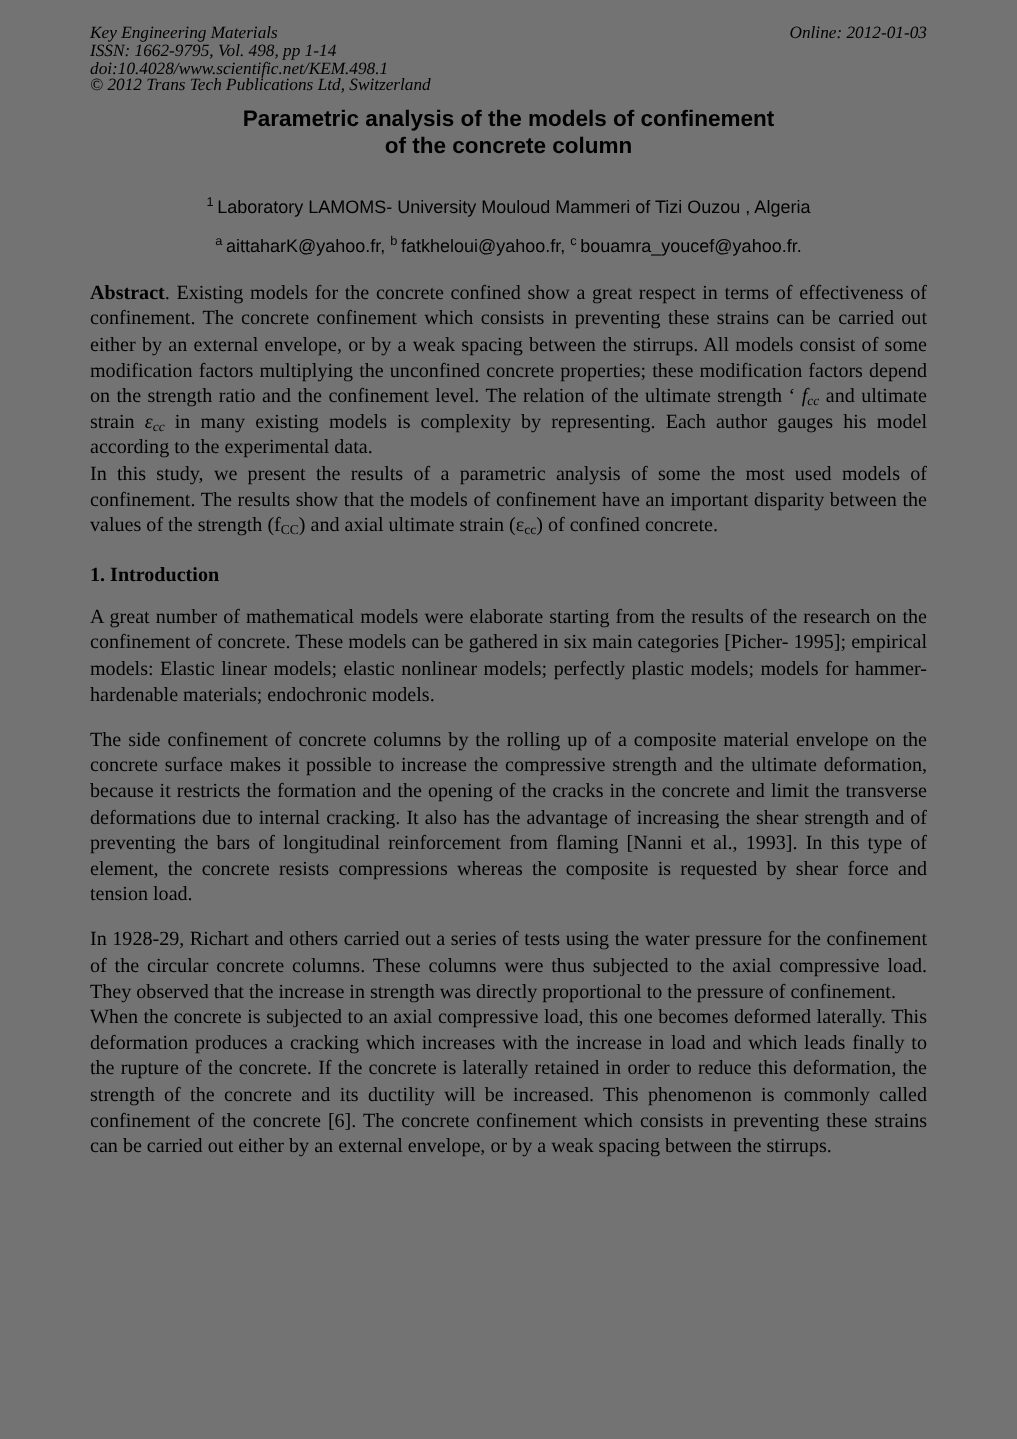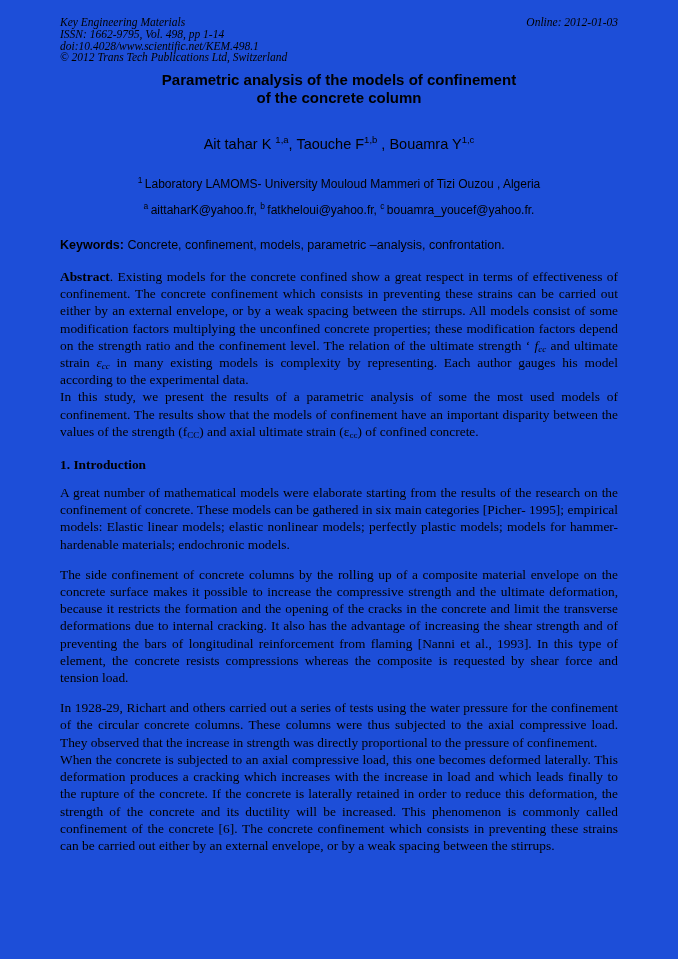--- a/index.html
+++ b/index.html
@@ -8,21 +8,21 @@
     height: 959px;
     color: #000000;
     font-family: "Liberation Serif", "DejaVu Serif", serif;
     overflow: hidden;
   }
   .page {
     box-sizing: border-box;
     width: 678px;
     height: 959px;
     padding: 17px 60px 20px 60px;
-    background: #1d4ed8;
+    background: #737373;
   }
   
   .hdr {
     display: flex;
     justify-content: space-between;
     align-items: flex-start;
     font-style: italic;
     font-size: 11.5px;
     line-height: 11.8px;
   }
@@ -97,27 +97,25 @@
       <div>© 2012 Trans Tech Publications Ltd, Switzerland</div>
     </div>
     <div class="right">Online: 2012-01-03</div>
   </div>
 
   <div class="title">
     <div>Parametric analysis of the models of confinement</div>
     <div>of the concrete column</div>
   </div>
 
-  <div class="authors"><span>Ait tahar K </span><sup>1,a</sup><span>, </span><span>Taouche F</span><sup>1,b</sup><span> , </span><span>Bouamra Y</span><sup>1,c</sup></div>
 
   <div class="affil"><sup>1 </sup><span>Laboratory LAMOMS- University Mouloud Mammeri of Tizi Ouzou  , Algeria</span></div>
 
   <div class="emails"><sup>a </sup><span>aittaharK@yahoo.fr,  </span><sup>b </sup><span>fatkheloui@yahoo.fr, </span><sup>c </sup><span>bouamra_youcef@yahoo.fr.</span></div>
 
-  <div class="keywords"><span class="kw-label">Keywords:</span><span> Concrete, confinement, models, parametric –analysis, confrontation.</span></div>
 
   <div class="bodytxt abstract">
     <p><span class="abs-label">Abstract</span><span>. Existing models for the concrete confined show a great respect in terms of effectiveness of confinement. The concrete confinement which consists in preventing these strains can be carried out either by an external envelope, or by a weak spacing between the stirrups. All models consist of some modification factors multiplying the unconfined concrete properties; these modification factors depend on the strength ratio and the confinement level. The relation of the ultimate strength ‘ </span><span class="mi">f</span><sub class="cc mi">cc</sub><span> and ultimate strain </span><span class="mi">ε</span><sub class="cc mi">cc</sub><span> in many existing models is complexity by representing. Each author gauges his model according to the experimental data.</span></p>
     <p><span>In this study, we present the results of a parametric analysis of some the most used models of confinement. The results show that the models of confinement have an important disparity between the values of the strength (f</span><sub class="cc">CC</sub><span>) and axial ultimate strain (ε</span><sub class="cc">cc</sub><span>) of confined concrete.</span></p>
   </div>
 
   <div class="sec-heading">1. Introduction</div>
 
   <div class="bodytxt sec-body">
     <p>A great number of mathematical models were elaborate starting from the results of the research on the confinement of concrete. These models can be gathered in six main categories [Picher- 1995]; empirical models: Elastic linear models; elastic nonlinear models; perfectly plastic models; models for hammer-hardenable materials;  endochronic models.</p>

